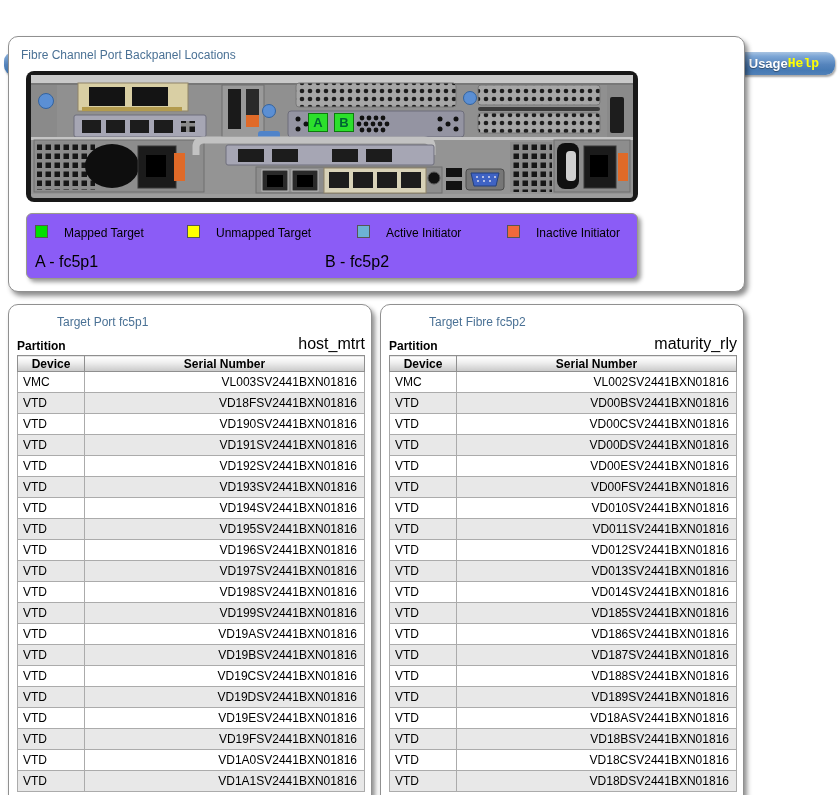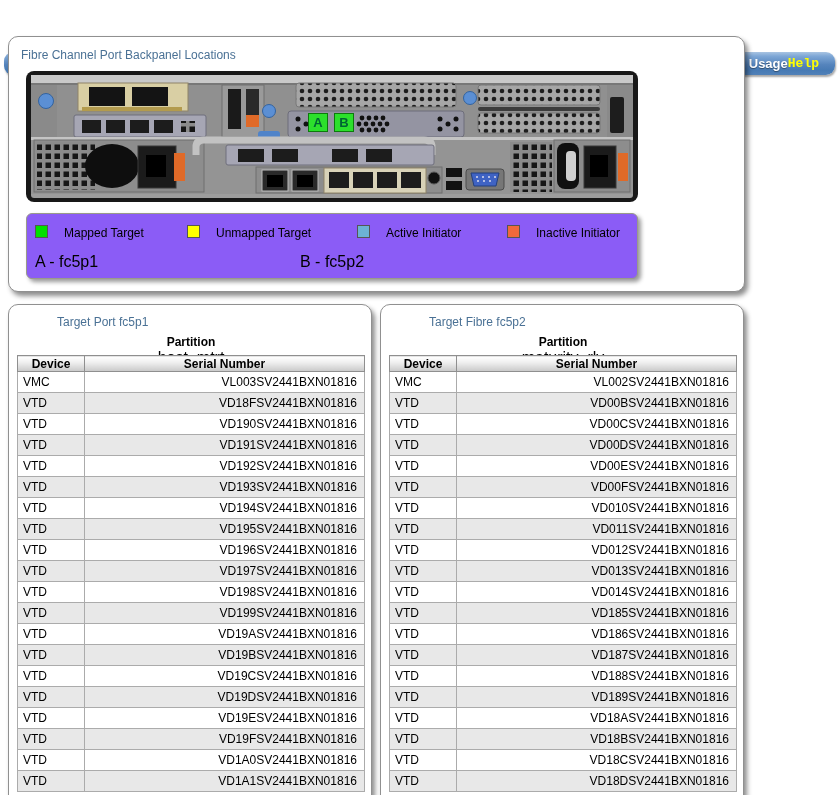--- a/index.html
+++ b/index.html
@@ -51,21 +51,21 @@
   .legend .swatch-label { position: absolute; top: 12px; font-size: 12px; }
   .legend .assign { position: absolute; top: 39px; font-size: 16px; }
 
   
   .port-panel { top: 304px; width: 364px; height: 515px; }
   .port-panel.left { left: 8px; }
   .port-panel.right { left: 380px; }
   .port-panel .panel-title { position: absolute; left: 12px; top: 10px; margin-left: 36px; }
   .partition-line {
     position: absolute; left: 8px; top: 30px; width: 348px;
-    display: flex; justify-content: space-between; align-items: center; flex-direction: column;
+    display: flex; justify-content: space-between; align-items: flex-end;
   }
   .partition-line .plabel { font-size: 12px; font-weight: bold; }
   .partition-line .pvalue { font-size: 16px; }
 
   .port-table-wrap { position: absolute; left: 8px; top: 50px; width: 348px; }
   table.port-table { border-collapse: collapse; width: 348px; table-layout: fixed; }
   table.port-table th {
     height: 16px; font-size: 12px; font-weight: bold; text-align: center;
     background: linear-gradient(#ffffff 0%, #f0f0f0 40%, #c8c8c8 100%);
     border: 1px solid #8f8f8f;
@@ -250,21 +250,21 @@
     <div class="legend">
       <span class="swatch" style="left: 8px; background: rgb(0, 224, 0);"></span>
       <span class="swatch-label" style="left:37px">Mapped Target</span>
       <span class="swatch" style="left: 160px; background: rgb(255, 255, 0);"></span>
       <span class="swatch-label" style="left:189px">Unmapped Target</span>
       <span class="swatch" style="left: 330px; background: rgb(108, 178, 212);"></span>
       <span class="swatch-label" style="left:359px">Active Initiator</span>
       <span class="swatch" style="left: 480px; background: rgb(240, 105, 60);"></span>
       <span class="swatch-label" style="left:509px">Inactive Initiator</span>
       <span class="assign" style="left:8px">A - fc5p1</span>
-      <span class="assign" style="left:273px">B - fc5p2</span>
+      <span class="assign" style="left:298px">B - fc5p2</span>
     </div>
   </div>
 
   <div class="panel port-panel left">
     <div class="panel-title">Target Port fc5p1</div>
     <div class="partition-line">
       <span class="plabel">Partition</span>
       <span class="pvalue">host_mtrt</span>
     </div>
     <div class="port-table-wrap">

